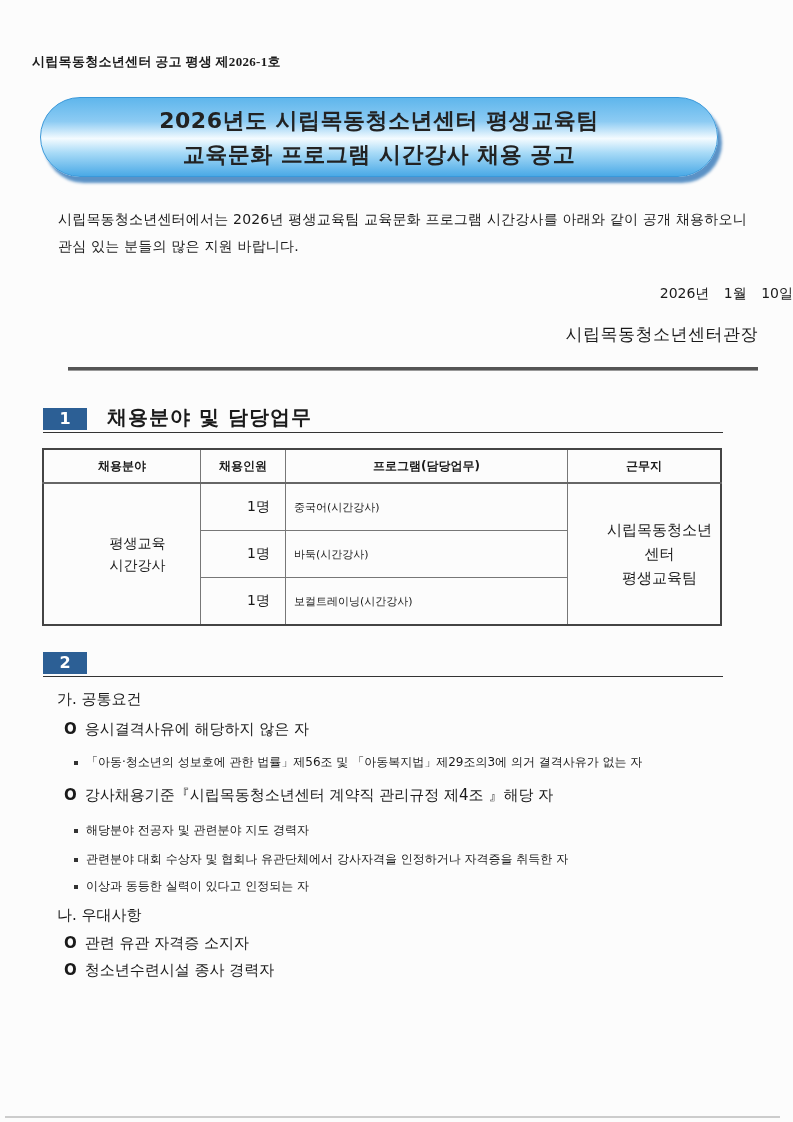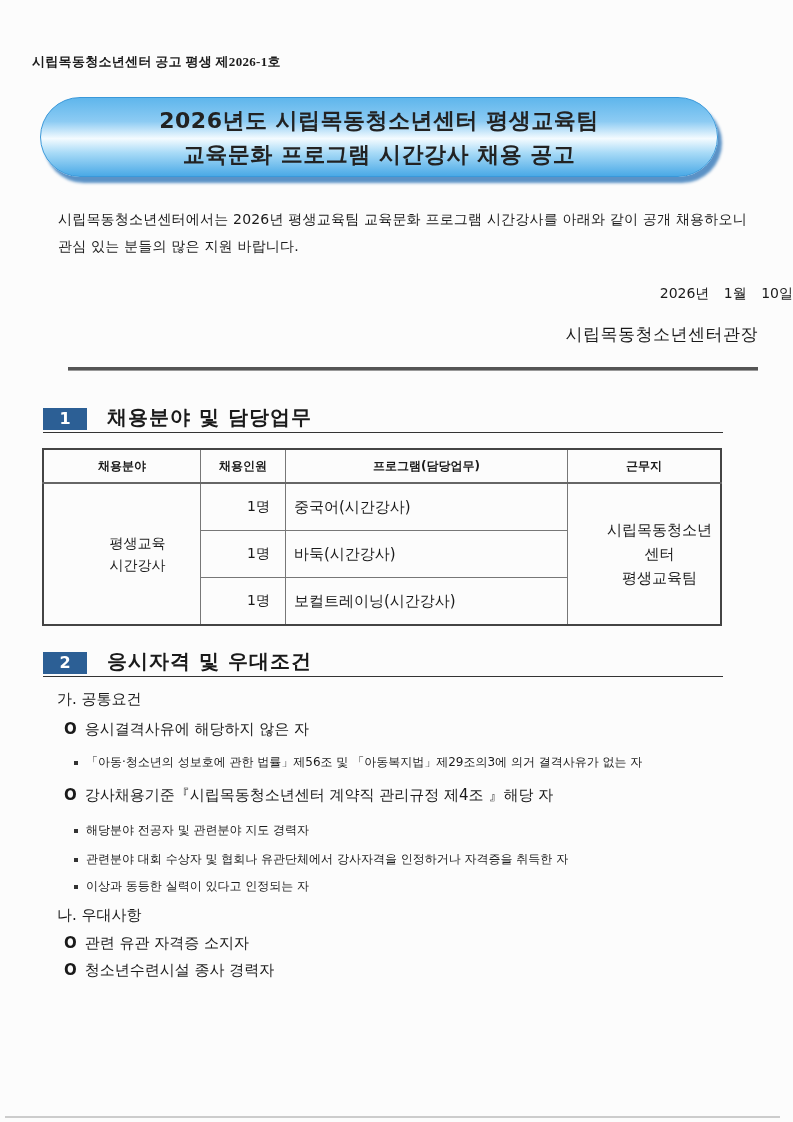--- a/index.html
+++ b/index.html
@@ -49,21 +49,21 @@
   .section-title {
     position: absolute; left: 64px; top: -4px; font-size: 20px; font-weight: bold; color: #1a1a1a; letter-spacing: 1px;
   }
   table.recruit {
     position: absolute; left: 42px; top: 448px; width: 680px; border-collapse: collapse;
     border: 2px solid #444; font-size: 14px;
   }
   table.recruit th, table.recruit td { border: 1px solid #777; text-align: center; }
   table.recruit th { height: 30px; font-weight: bold; font-size: 12px; border-bottom: 2px solid #666; }
   table.recruit td { height: 44px; padding-left: 32px; }
-  table.recruit td.prog { text-align: left; padding-left: 8px; font-size: 15px; }
+  table.recruit td.prog { text-align: left; padding-left: 8px; font-size: 11px; }
   .line { position: absolute; font-size: 14px; }
   .sub-head { left: 57px; font-size: 15px; }
   .circle-item { left: 64px; font-size: 15px; }
   .circle { display: inline-block; margin-right: 8px; font-weight: bold; }
   .bullet-item { left: 74px; font-size: 12px; }
   .bullet { display: inline-block; width: 4px; height: 4px; background: #333; margin-right: 8px; vertical-align: middle; }
   .footer-line {
     position: absolute; left: 5px; top: 1116px; width: 775px; height: 2px; background: #ccc;
   }
 </style>
@@ -119,21 +119,20 @@
   </tr>
   <tr>
     <td>1명</td>
     <td class="prog">보컬트레이닝(시간강사)</td>
   </tr>
 </tbody>
   </table>
 
 <div class="section-head" style="top:652px;">
   <div class="section-num">2</div>
-  <div class="section-title">응시자격 및 우대조건</div>
 </div>
 
 <div class="line sub-head" style="top:690px;">가. 공통요건</div>
 
 <div class="line circle-item" style="top:720px;">
   <span class="circle">O</span><span>응시결격사유에 해당하지 않은 자</span>
 </div>
 <div class="line bullet-item" style="top:754px;">
   <span class="bullet"></span><span>「아동·청소년의 성보호에 관한 법률」제56조 및 「아동복지법」제29조의3에 의거 결격사유가 없는 자</span>
 </div>

